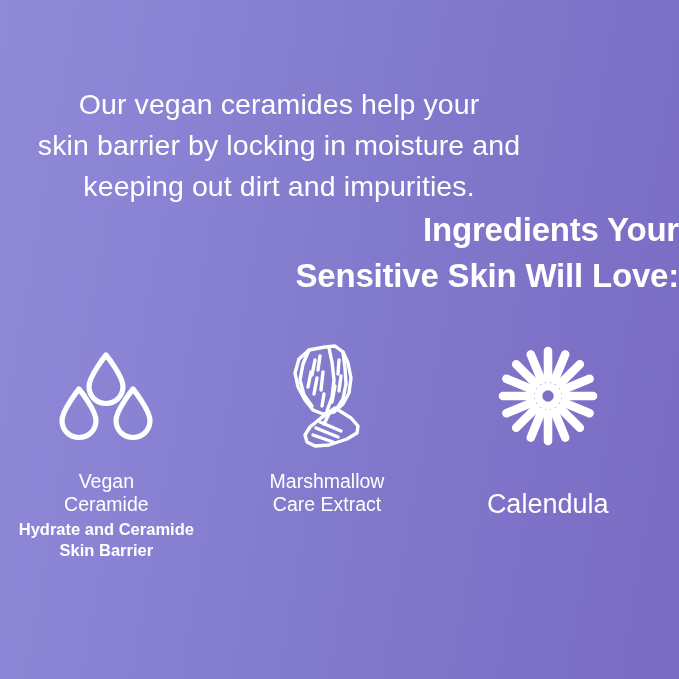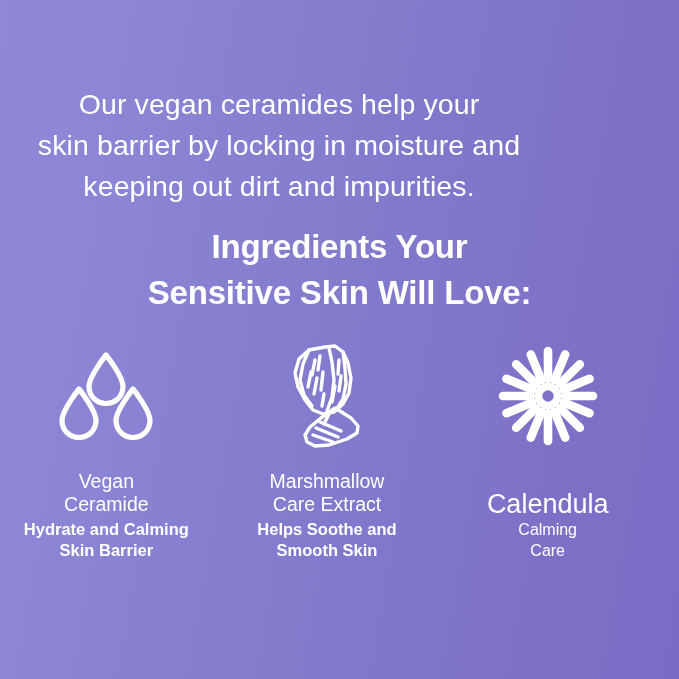--- a/index.html
+++ b/index.html
@@ -33,23 +33,23 @@
     font-weight: 300;
     line-height: 41px;
     letter-spacing: 0.1px;
     white-space: pre-line;
   }
 
   
   .heading {
     position: absolute;
     left: 0;
-    top: 224px;
+    top: 207px;
     width: 679px;
-    text-align: center;
+    text-align: right;
     color: #ffffff;
     font-size: 33px;
     font-weight: 700;
     line-height: 46px;
     letter-spacing: -0.2px;
     white-space: pre-line;
   }
 
   
   .columns {
@@ -118,21 +118,21 @@
         <svg width="104" height="104" viewBox="0 0 104 104" aria-hidden="true">
           <g fill="none" stroke="#ffffff" stroke-width="5.2" stroke-linejoin="round" stroke-linecap="round">
             <path d="M52 11 C52 11 69 32 69 42.5 C69 52.2 61.5 59.5 52 59.5 C42.5 59.5 35 52.2 35 42.5 C35 32 52 11 52 11 Z"></path>
             <path d="M25 45 C25 45 42 66 42 76.5 C42 86.2 34.5 93.5 25 93.5 C15.5 93.5 8 86.2 8 76.5 C8 66 25 45 25 45 Z"></path>
             <path d="M79 45 C79 45 96 66 96 76.5 C96 86.2 88.5 93.5 79 93.5 C69.5 93.5 62 86.2 62 76.5 C62 66 79 45 79 45 Z"></path>
           </g>
         </svg>
       </div>
       <div class="ing-title">Vegan
 Ceramide</div>
-      <div class="ing-desc">Hydrate and Calming
+      <div class="ing-desc">Hydrate and Ceramide
 Skin Barrier</div>
     </div>
 
     <div class="col col-root">
       <div class="icon-wrap">
         <svg width="100" height="108" viewBox="0 0 100 108" aria-hidden="true">
           <g fill="none" stroke="#ffffff" stroke-width="3.4" stroke-linejoin="round" stroke-linecap="round">
 
             <path d="M48 5 L58 4 L66 10 L71 21 L74 36 L72 51 L66 62 L57 70 L46 72 L36 68 L28 58 L21 45 L18 31 L22 17 L32 8 Z"></path>
 
@@ -156,22 +156,20 @@
 
             <path d="M43 80 L64 89"></path>
             <path d="M39 86 L61 95"></path>
             <path d="M36 93 L56 100"></path>
             <path d="M52 72 L47 82"></path>
           </g>
         </svg>
       </div>
       <div class="ing-title">Marshmallow
 Care Extract</div>
-      <div class="ing-desc">Helps Soothe and
-Smooth Skin</div>
     </div>
 
     <div class="col col-calendula">
       <div class="icon-wrap">
         <svg width="100" height="100" viewBox="0 0 100 100" aria-hidden="true">
           <g stroke="#ffffff" stroke-width="8.6" stroke-linecap="round" fill="none">
             <g transform="translate(50,50)">
               <line x1="0" y1="-17" x2="0" y2="-45" transform="rotate(0)"></line>
               <line x1="0" y1="-17" x2="0" y2="-45" transform="rotate(22.5)"></line>
               <line x1="0" y1="-17" x2="0" y2="-45" transform="rotate(45)"></line>
@@ -187,18 +185,16 @@
               <line x1="0" y1="-17" x2="0" y2="-45" transform="rotate(270)"></line>
               <line x1="0" y1="-17" x2="0" y2="-45" transform="rotate(292.5)"></line>
               <line x1="0" y1="-17" x2="0" y2="-45" transform="rotate(315)"></line>
               <line x1="0" y1="-17" x2="0" y2="-45" transform="rotate(337.5)"></line>
             </g>
             <circle cx="50" cy="50" r="9.5" stroke-width="7.6"></circle>
           </g>
         </svg>
       </div>
       <div class="ing-title">Calendula</div>
-      <div class="ing-desc">Calming
-Care</div>
     </div>
 
   </div>
 </div>
 
 </body></html>

